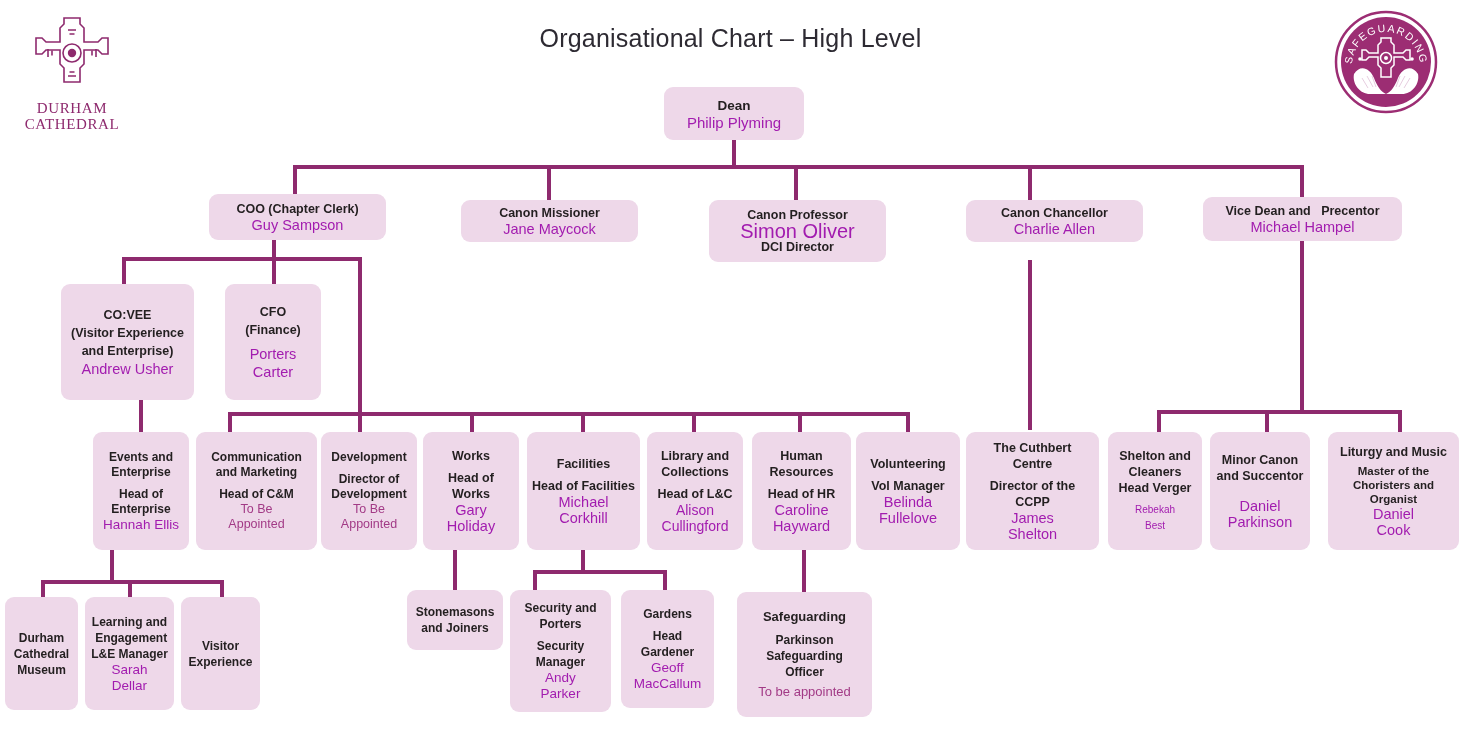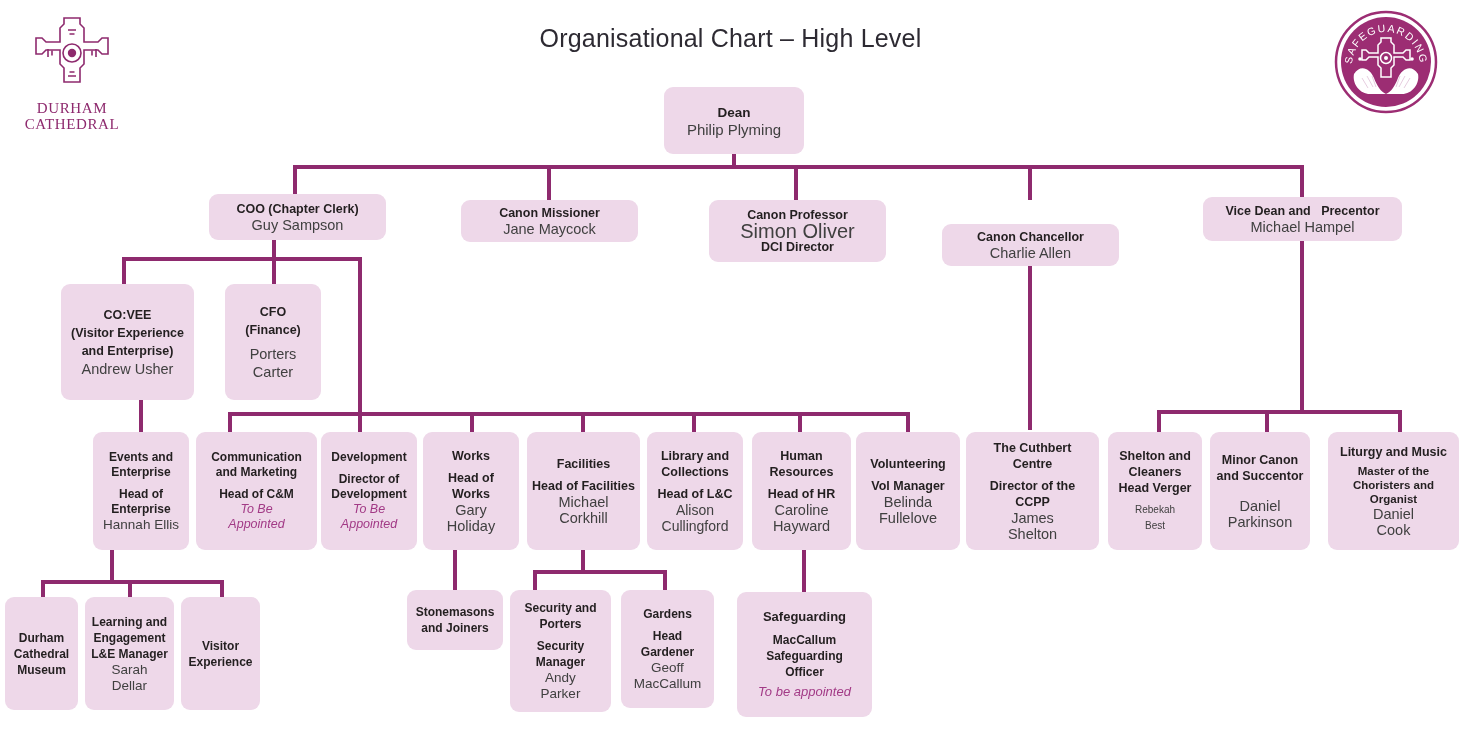--- a/index.html
+++ b/index.html
@@ -22,22 +22,22 @@
   .conn{position:absolute;background:#8e2a6e;}
   .conn.h{height:4px;}
   .conn.v{width:4px;}
 
   
   .node{position:absolute;background:#eed8e9;border-radius:9px;
         box-sizing:border-box;padding:5px 5px;text-align:center;
         display:flex;flex-direction:column;justify-content:center;align-items:center;}
   .node .role{font-weight:bold;color:#231f20;}
   .node .sub{font-weight:bold;color:#231f20;}
-  .node .person{color:#404040;font-weight:400;text-align:center;}
-  .node .tba{color:#a23a86;font-style:italic;font-weight:400;}
+  .node .person{color:#a21caf;font-weight:400;text-align:center;}
+  .node .tba{color:#a23a86;font-weight:400;}
   .gap{height:.55em;}
 </style>
 </head>
 <body>
 
 <div id="stage">
 
   <div id="brand-logo">
     <svg width="120" height="92" viewBox="0 0 120 92">
       <g fill="none" stroke="#8e2a6e" stroke-width="1.6">
@@ -121,42 +121,42 @@
   <div class="conn v" style="left:802px;top:550px;height:42px;"></div>
 
   <div class="conn v" style="left:1028px;top:260px;height:170px;"></div>
 
   <div class="conn v" style="left:1300px;top:240px;height:173px;"></div>
   <div class="conn h" style="left:1157px;top:410px;width:245px;"></div>
   <div class="conn v" style="left:1157px;top:410px;height:22px;"></div>
   <div class="conn v" style="left:1265px;top:410px;height:22px;"></div>
   <div class="conn v" style="left:1398px;top:410px;height:22px;"></div>
 
-  <div class="node" id="n-dean" style="left:664px;top:87px;width:140px;height:67px;font-size:13.5px;line-height:17px;">
+  <div class="node" id="n-dean" style="left:664px;top:87px;width:140px;height:53px;font-size:13.5px;line-height:17px;">
     <div class="role">Dean</div>
     <div class="person" style="font-size:15px;">Philip Plyming</div>
   </div>
 
   <div class="node" id="n-coo" style="left:209px;top:194px;width:177px;height:46px;font-size:12.5px;line-height:16px;">
     <div class="role">COO (Chapter Clerk)</div>
     <div class="person" style="font-size:14.5px;">Guy Sampson</div>
   </div>
 
   <div class="node" id="n-missioner" style="left:461px;top:200px;width:177px;height:42px;font-size:12.5px;line-height:16px;">
     <div class="role">Canon Missioner</div>
     <div class="person" style="font-size:14.5px;">Jane Maycock</div>
   </div>
 
   <div class="node" id="n-professor" style="left:709px;top:200px;width:177px;height:62px;font-size:12.5px;line-height:16px;">
     <div class="role">Canon Professor</div>
     <div class="person" style="font-size:20px;">Simon Oliver</div>
     <div class="sub">DCI Director</div>
   </div>
 
-  <div class="node" id="n-chancellor" style="left:942px;top:200px;width:177px;height:42px;font-size:12.5px;line-height:16px;margin-top:24px;">
+  <div class="node" id="n-chancellor" style="left:966px;top:200px;width:177px;height:42px;font-size:12.5px;line-height:16px;">
     <div class="role">Canon Chancellor</div>
     <div class="person" style="font-size:14.5px;">Charlie Allen</div>
   </div>
 
   <div class="node" id="n-covee" style="left:61px;top:284px;width:133px;height:116px;font-size:12.5px;line-height:18px;">
     <div class="role" style="white-space:pre-line;">CO:VEE
 (Visitor Experience
 and Enterprise)</div>
     <div class="person" style="font-size:14.5px;">Andrew Usher</div>
   </div>
@@ -278,21 +278,21 @@
 Cook</div>
   </div>
 
   <div class="node" id="n-museum" style="left:5px;top:597px;width:73px;height:113px;font-size:12px;line-height:16px;">
     <div class="role" style="white-space:pre-line;">Durham
 Cathedral
 Museum</div>
   </div>
 
   <div class="node" id="n-learning" style="left:85px;top:597px;width:89px;height:113px;font-size:12px;line-height:16px;">
-    <div class="role" style="white-space:pre-line;">Learning and
+    <div class="role" style="white-space:pre-line;text-align:right;">Learning and
 Engagement</div>
     <div class="sub">L&amp;E Manager</div>
     <div class="person" style="font-size:13.5px;white-space:pre-line;">Sarah
 Dellar</div>
   </div>
 
   <div class="node" id="n-visitorexp" style="left:181px;top:597px;width:79px;height:113px;font-size:12px;line-height:16px;">
     <div class="role" style="white-space:pre-line;">Visitor
 Experience</div>
   </div>
@@ -315,19 +315,19 @@
     <div class="role">Gardens</div>
     <div class="gap"></div>
     <div class="sub">Head Gardener</div>
     <div class="person" style="font-size:13.5px;white-space:pre-line;">Geoff
 MacCallum</div>
   </div>
 
   <div class="node" id="n-safeguarding" style="left:737px;top:592px;width:135px;height:125px;font-size:12px;line-height:16px;">
     <div class="role" style="font-size:13px;">Safeguarding</div>
     <div class="gap"></div>
-    <div class="sub" style="white-space:pre-line;">MacCallum Safeguarding
+    <div class="sub" style="white-space:pre-line;">Parkinson Safeguarding
 Officer</div>
     <div class="gap" style="height:.35em;"></div>
     <div class="tba" style="font-size:13px;">To be appointed</div>
   </div>
 
 </div>
 
 </body></html>

